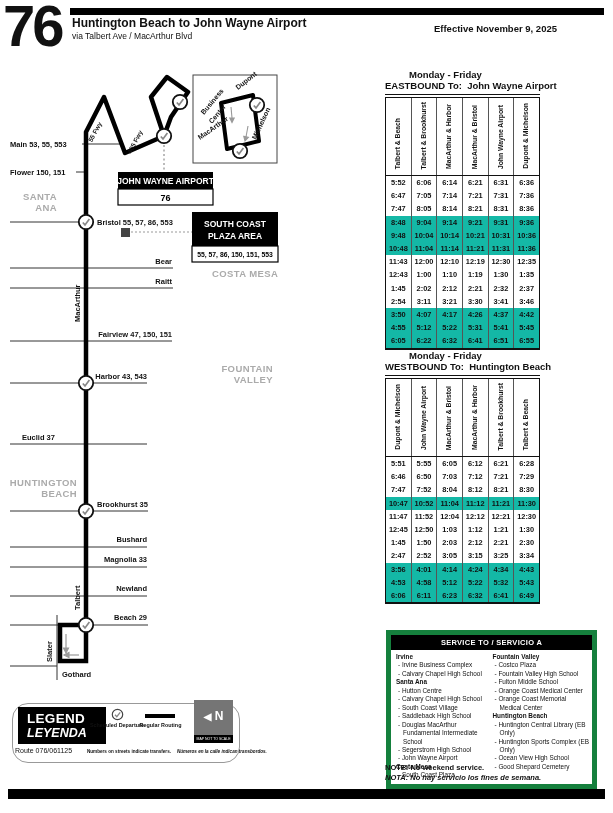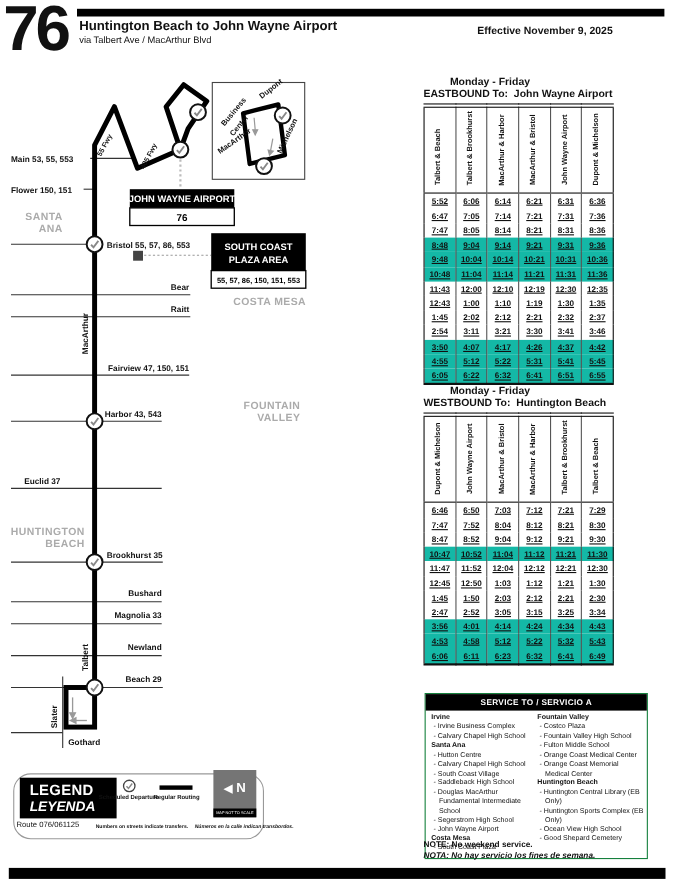--- a/index.html
+++ b/index.html
@@ -19,35 +19,35 @@
   .st{font-size:7.5px;font-weight:bold;fill:#111;}
   .vst{font-size:7.5px;font-weight:bold;fill:#111;}
   .city{font-size:9.5px;font-weight:bold;fill:#ababab;letter-spacing:.4px;}
   .fwy{font-size:6.5px;font-weight:bold;fill:#111;}
   .insetl{font-size:7px;font-weight:bold;fill:#111;}
   .boxw{font-size:8.5px;font-weight:bold;fill:#fff;}
 
   
   .tt-days{font-size:9.5px;font-weight:bold;line-height:11px;padding-left:24px;}
   .tt-dir{font-size:9.5px;font-weight:bold;line-height:11px;white-space:pre-wrap;}
-  table.tt-table{border-collapse:collapse;table-layout:fixed;width:173px;margin-top:3px;
-    border:1.5px solid #111;border-top:4px double #111;border-bottom:2px solid #111;background:#fff;text-decoration:underline;}
+  table.tt-table{border-collapse:collapse;table-layout:fixed;width:155px;margin-top:3px;
+    border:1.5px solid #111;border-top:4px double #111;border-bottom:2px solid #111;background:#fff;}
   table.tt-table th{height:72px;vertical-align:bottom;text-align:center;
     border-left:1px solid #555;border-bottom:1.5px solid #111;padding:3px 0 2px;}
   table.tt-table th:first-child,table.tt-table td:first-child{border-left:none;}
   .rot{display:inline-block;writing-mode:vertical-rl;transform:rotate(180deg);
     font-size:6.8px;font-weight:bold;white-space:nowrap;line-height:1;}
   table.tt-table td{height:13.2px;line-height:13.2px;font-size:7.4px;font-weight:bold;
     text-align:center;border-left:1px solid #555;padding:0;}
   tr.shaded{background:#14b8a6;}
   #eb{left:385px;top:69px;}
   #wb{left:385px;top:350px;}
 
   
-  #svc{left:386px;top:630px;width:201px;border:1px solid #15803d;background:#fff;}
+  #svc{left:386px;top:630px;width:201px;border:5px solid #15803d;background:#fff;}
   .svc-title{background:#000;color:#fff;font-weight:bold;font-size:7.5px;text-align:center;
     padding:3px 0;letter-spacing:.3px;}
   .svc-cols{display:flex;padding:3px 3px 4px 5px;}
   .svc-col{width:50%;}
   .svc-city{font-weight:bold;font-size:6.4px;line-height:1.32;}
   .svc-item{font-size:6.4px;line-height:1.32;padding-left:7px;text-indent:-5px;}
 
   
   #notes{left:385px;top:763px;}
   .note-en{font-size:7.5px;font-weight:bold;line-height:1.3;}
@@ -330,42 +330,42 @@
           <th><span class="rot">Dupont &amp; Michelson</span></th>
           <th><span class="rot">John Wayne Airport</span></th>
           <th><span class="rot">MacArthur &amp; Bristol</span></th>
           <th><span class="rot">MacArthur &amp; Harbor</span></th>
           <th><span class="rot">Talbert &amp; Brookhurst</span></th>
           <th><span class="rot">Talbert &amp; Beach</span></th>
         </tr>
       </thead>
       <tbody>
         <tr>
+          <td>5:51</td>
+          <td>5:55</td>
+          <td>6:05</td>
+          <td>6:12</td>
+          <td>6:21</td>
+          <td>6:28</td>
+        </tr>
+        <tr>
           <td>6:46</td>
           <td>6:50</td>
           <td>7:03</td>
           <td>7:12</td>
           <td>7:21</td>
           <td>7:29</td>
         </tr>
         <tr>
           <td>7:47</td>
           <td>7:52</td>
           <td>8:04</td>
           <td>8:12</td>
           <td>8:21</td>
           <td>8:30</td>
-        </tr>
-        <tr>
-          <td>8:47</td>
-          <td>8:52</td>
-          <td>9:04</td>
-          <td>9:12</td>
-          <td>9:21</td>
-          <td>9:30</td>
         </tr>
         <tr class="shaded">
           <td>10:47</td>
           <td>10:52</td>
           <td>11:04</td>
           <td>11:12</td>
           <td>11:21</td>
           <td>11:30</td>
         </tr>
         <tr>

